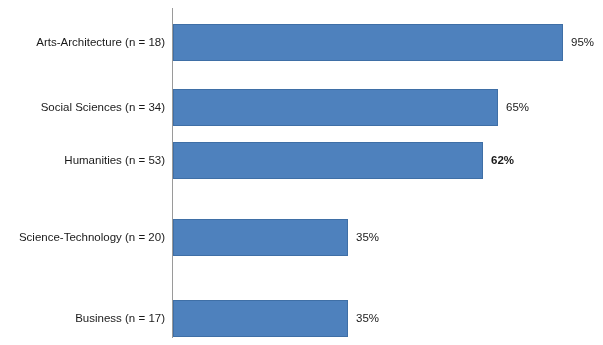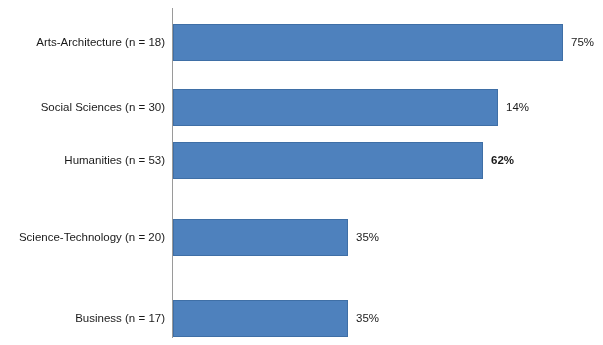--- a/index.html
+++ b/index.html
@@ -75,29 +75,29 @@
 <body>
 
 <div id="chart-root">
 
   <div id="category-axis-line"></div>
 
   <div class="bar-row" style="top:24px;">
     <div class="cat-label">Arts-Architecture (n = 18)</div>
     <div class="bar-track">
       <div class="bar" style="width: 390px;"></div>
-      <div class="bar-value" style="left: 398px;">75%</div>
+      <div class="bar-value" style="left: 398px;">95%</div>
     </div>
   </div>
 
   <div class="bar-row" style="top:89px;">
-    <div class="cat-label">Social Sciences (n = 30)</div>
+    <div class="cat-label">Social Sciences (n = 34)</div>
     <div class="bar-track">
       <div class="bar" style="width: 325px;"></div>
-      <div class="bar-value" style="left: 333px;">14%</div>
+      <div class="bar-value" style="left: 333px;">65%</div>
     </div>
   </div>
 
   <div class="bar-row" style="top:142px;">
     <div class="cat-label">Humanities (n = 53)</div>
     <div class="bar-track">
       <div class="bar" style="width: 310px;"></div>
       <div class="bar-value" style="left: 318px; font-weight: bold;">62%</div>
     </div>
   </div>

